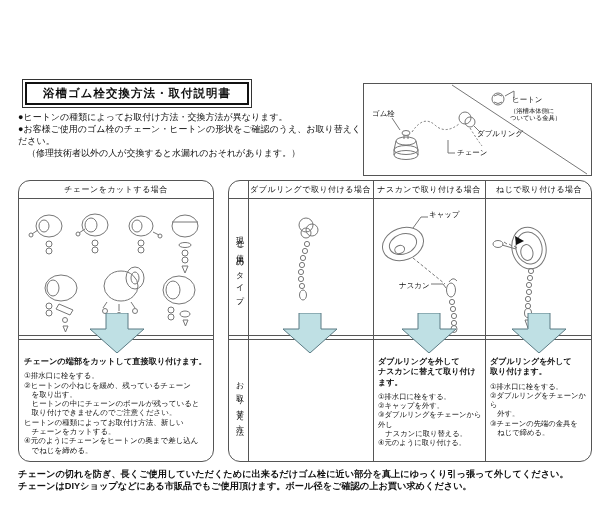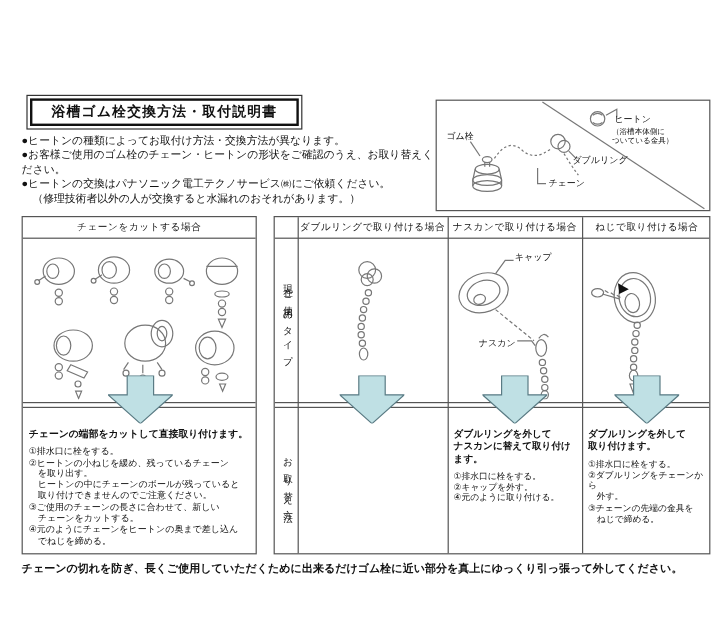--- a/index.html
+++ b/index.html
@@ -16,30 +16,30 @@
                display:flex;align-items:center;justify-content:center;
                font-weight:bold;font-size:11.5px;letter-spacing:1px;}
   
   #notes{left:18px;top:111px;width:345px;font-size:9px;line-height:12px;}
   #notes .indent{padding-left:9px;}
   
   #overview{left:363px;top:83px;width:229px;height:93px;}
   .dlabel{position:absolute;font-size:7.5px;line-height:8.5px;}
   .dlabel.small{font-size:6.3px;line-height:7.2px;}
   
-  .tbl{top:180px;height:282px;}
+  .tbl{top:180px;height:282px;border-radius:12px;}
   #tbl-left{left:18px;width:196px;}
   #tbl-right{left:228px;width:364px;}
   .hdr{position:absolute;top:0;height:17px;display:flex;align-items:center;justify-content:center;
        font-size:8px;letter-spacing:0.5px;}
   .vlabel{position:absolute;display:flex;align-items:center;justify-content:center;
           writing-mode:vertical-rl;text-orientation:upright;font-size:8px;letter-spacing:3px;}
   .instr{position:absolute;top:158px;height:122px;box-sizing:border-box;
          padding:18px 3px 0 5px;}
-  .heading{font-weight:bold;font-size:8px;line-height:10.3px;margin-bottom:4px;}
+  .heading{font-weight:bold;font-size:8px;line-height:10.3px;margin-bottom:4px;font-family:Liberation Mono, monospace;}
   .steps{font-size:7.3px;line-height:9.3px;}
   #tbl-left .heading{font-size:8.2px;}
   #tbl-left .steps{font-size:7.5px;}
   
   .arrow{position:absolute;z-index:3;}
   .arrow polygon{fill:var(--arrow-fill,#bfe0e4);stroke:#5a7b84;stroke-width:1;}
   
   svg.lineart{position:absolute;}
   svg.lineart ellipse, svg.lineart circle, svg.lineart path, svg.lineart line, svg.lineart polyline
       {stroke:#777;fill:none;stroke-width:1;}
@@ -52,21 +52,20 @@
 
 <div id="page">
 
   <div class="abs" id="title-outer">
     <div id="title-inner">浴槽ゴム栓交換方法・取付説明書</div>
   </div>
 
   <div class="abs" id="notes">
     <div>●ヒートンの種類によってお取付け方法・交換方法が異なります。</div>
     <div>●お客様ご使用のゴム栓のチェーン・ヒートンの形状をご確認のうえ、お取り替えください。</div>
-    <div>●ヒートンの交換はパナソニック電工テクノサービス㈱にご依頼ください。</div>
     <div class="indent">（修理技術者以外の人が交換すると水漏れのおそれがあります。）</div>
   </div>
 
   <div class="abs box" id="overview">
     <svg class="lineart" style="left:0;top:0" width="227" height="91" viewBox="0 0 227 91">
       <line x1="88" y1="1" x2="223" y2="90"></line>
 
       <circle cx="134" cy="15" r="6"></circle>
       <path d="M130,12 q4,-3 8,0 M130,18 q4,3 8,0"></path>
       <polyline points="141,12 150,7 150,14"></polyline>
@@ -171,21 +170,21 @@
     </svg>
 
     <div class="instr" style="left:0;width:196px">
       <div class="heading">チェーンの端部をカットして直接取り付けます。</div>
       <div class="steps">
         <div class="pre">①排水口に栓をする。</div>
         <div class="pre">②ヒートンの小ねじを緩め、残っているチェーン
 　を取り出す。
 　ヒートンの中にチェーンのボールが残っていると
 　取り付けできませんのでご注意ください。</div>
-        <div class="pre">③ご使用のチェーンの長さに合わせて、新しい
+        <div class="pre">ヒートンの種類によってお取付け方法、新しい
 　チェーンをカットする。</div>
         <div class="pre">④元のようにチェーンをヒートンの奥まで差し込ん
 　でねじを締める。</div>
       </div>
     </div>
   </div>
 
   <div class="abs box tbl" id="tbl-right">
 
     <div class="hline" style="left:0;right:0;top:17px"></div>
@@ -268,33 +267,36 @@
       </svg>
 
     <div class="instr" style="left:19px;width:125px">
     </div>
     <div class="instr" style="left:144px;width:112px">
       <div class="heading pre">ダブルリングを外して
 ナスカンに替えて取り付けます。</div>
       <div class="steps">
         <div class="pre">①排水口に栓をする。</div>
         <div class="pre">②キャップを外す。</div>
+        <div class="pre">③ダブルリングをチェーンから外し
+　ナスカンに取り替える。</div>
         <div class="pre">④元のように取り付ける。</div>
       </div>
     </div>
     <div class="instr" style="left:256px;width:108px">
       <div class="heading pre">ダブルリングを外して
 取り付けます。</div>
       <div class="steps">
         <div class="pre">①排水口に栓をする。</div>
         <div class="pre">②ダブルリングをチェーンから
 　外す。</div>
         <div class="pre">③チェーンの先端の金具を
 　ねじで締める。</div>
       </div>
     </div>
   </div>
 
   <div class="abs" id="footer">
     <div>チェーンの切れを防ぎ、長くご使用していただくために出来るだけゴム栓に近い部分を真上にゆっくり引っ張って外してください。</div>
+    <div>チェーンはDIYショップなどにある市販品でもご使用頂けます。ボール径をご確認の上お買い求めください。</div>
   </div>
 
 </div>
 
 </body></html>

